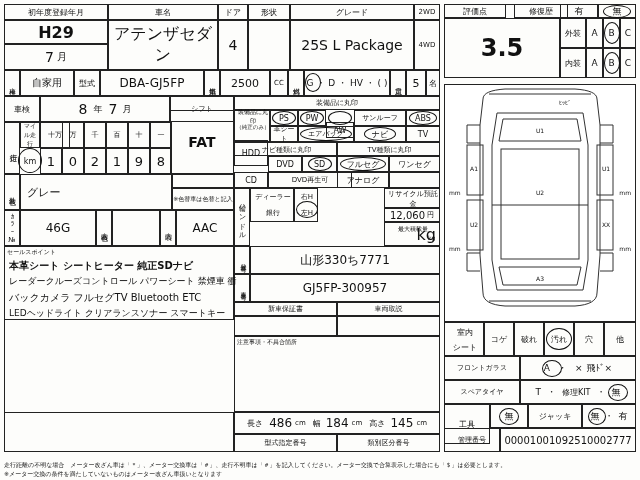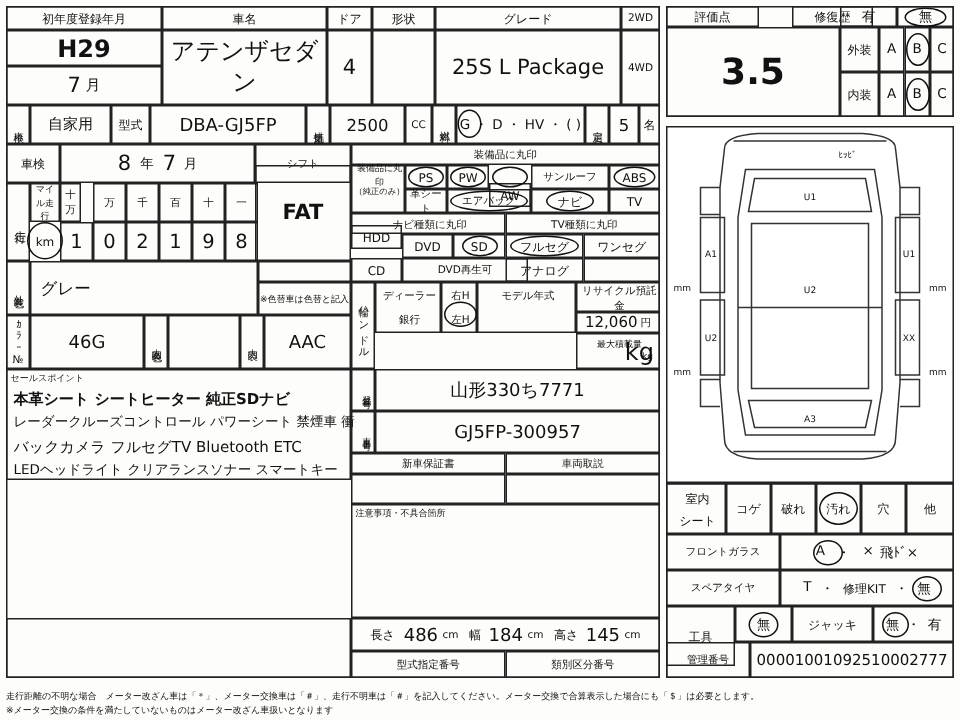--- a/index.html
+++ b/index.html
@@ -80,21 +80,21 @@
     <span class="f14">8</span>
     <span class="f9" style="margin:0 6px;">年</span>
     <span class="f14">7</span>
     <span class="f9" style="margin-left:5px;">月</span>
   </div>
   <div class="bx c f7" style="left:170px;top:96px;width:64px;height:26px;">シフト</div>
 
   <div class="bx c f8 vert" style="left:4px;top:122px;width:16px;height:52px;">走行</div>
   <div class="bx c f6" style="left:20px;top:122px;width:20px;height:26px;">マイル走行</div>
 
-  <div class="bx c f7" style="left:40px;top:122px;width:14px;height:26px;">十万</div>
+  <div class="bx c f7" style="left:40px;top:122px;width:30px;height:26px;">十万</div>
   <div class="bx c f7" style="left:62px;top:122px;width:22px;height:26px;">万</div>
   <div class="bx c f7" style="left:84px;top:122px;width:22px;height:26px;">千</div>
   <div class="bx c f7" style="left:106px;top:122px;width:22px;height:26px;">百</div>
   <div class="bx c f7" style="left:128px;top:122px;width:22px;height:26px;">十</div>
   <div class="bx c f7" style="left:150px;top:122px;width:22px;height:26px;">一</div>
 
   <div class="bx c f13" style="left:40px;top:148px;width:22px;height:26px;">1</div>
   <div class="bx c f13" style="left:62px;top:148px;width:22px;height:26px;">0</div>
   <div class="bx c f13" style="left:84px;top:148px;width:22px;height:26px;">2</div>
   <div class="bx c f13" style="left:106px;top:148px;width:22px;height:26px;">1</div>
@@ -129,21 +129,21 @@
   <div class="ov" style="left:300px;top:127px;width:52px;height:14px;"></div>
   <div class="ov" style="left:364px;top:127px;width:32px;height:14px;"></div>
 
   <div class="bx" style="left:234px;top:142px;width:103px;height:14px;">
     <div class="lbl c f7" style="left:0;top:1px;width:103px;height:12px;">ナビ種類に丸印</div>
   </div>
   <div class="bx" style="left:337px;top:142px;width:103px;height:14px;">
     <div class="lbl c f7" style="left:0;top:1px;width:103px;height:12px;">TV種類に丸印</div>
   </div>
 
-  <div class="bx c f8" style="left:234px;top:150px;width:34px;height:16px;text-align:center;">HDD</div>
+  <div class="bx c f8" style="left:234px;top:140px;width:34px;height:26px;text-align:center;">HDD</div>
   <div class="bx c f8" style="left:268px;top:156px;width:34px;height:16px;">DVD</div>
   <div class="bx c f8" style="left:302px;top:156px;width:35px;height:16px;">SD</div>
   <div class="bx c f8" style="left:234px;top:172px;width:34px;height:16px;">CD</div>
   <div class="bx c f7" style="left:268px;top:172px;width:84px;height:16px;">DVD再生可</div>
   <div class="ov" style="left:308px;top:157px;width:24px;height:14px;"></div>
 
   <div class="bx c f8" style="left:337px;top:156px;width:52px;height:16px;">フルセグ</div>
   <div class="bx c f8" style="left:389px;top:156px;width:51px;height:16px;">ワンセグ</div>
   <div class="bx c f8" style="left:337px;top:172px;width:52px;height:16px;">アナログ</div>
   <div class="bx c f8" style="left:389px;top:172px;width:51px;height:16px;"></div>
@@ -165,24 +165,20 @@
   <div class="bx" style="left:250px;top:188px;width:44px;height:34px;">
     <div class="lbl c f7" style="left:0;top:2px;width:44px;height:12px;">ディーラー</div>
     <div class="lbl c f7" style="left:0;top:18px;width:44px;height:12px;">銀行</div>
   </div>
   <div class="bx" style="left:294px;top:188px;width:24px;height:34px;">
     <div class="lbl c f7" style="left:0;top:2px;width:24px;height:12px;">右H</div>
     <div class="lbl c f7" style="left:0;top:18px;width:24px;height:12px;">左H</div>
   </div>
   <div class="ov" style="left:296px;top:201px;width:22px;height:17px;"></div>
 
-  <div class="bx" style="left:318px;top:188px;width:66px;height:34px;">
-    <div class="lbl c f7" style="left:0;top:2px;width:66px;height:12px;">モデル年式</div>
-    <div class="lbl c f10" style="left:0;top:16px;width:66px;height:16px;"></div>
-  </div>
   <div class="bx" style="left:384px;top:188px;width:56px;height:20px;">
     <div class="lbl c f7" style="left:0;top:4px;width:56px;height:12px;">リサイクル預託金</div>
   </div>
   <div class="bx c" style="left:384px;top:208px;width:56px;height:14px;">
     <span class="f10">12,060</span>
     <span class="f7" style="margin-left:2px;">円</span>
   </div>
 
   <div class="bx" style="left:384px;top:222px;width:56px;height:24px;">
     <div class="lbl c f6" style="left:0;top:1px;width:56px;height:10px;">最大積載量</div>
@@ -227,21 +223,21 @@
     <span class="f8" style="margin-left:7px;">高さ</span>
     <span class="f12" style="margin-left:5px;">145</span>
     <span class="f7" style="margin-left:3px;">cm</span>
   </div>
   <div class="bx c f7" style="left:234px;top:434px;width:103px;height:18px;">型式指定番号</div>
   <div class="bx c f7" style="left:337px;top:434px;width:103px;height:18px;">類別区分番号</div>
   <div class="bx" style="left:4px;top:412px;width:230px;height:40px;"></div>
 
   <div class="bx" style="left:444px;top:4px;width:192px;height:74px;"></div>
   <div class="bx c f8" style="left:444px;top:4px;width:62px;height:14px;">評価点</div>
-  <div class="bx c f8" style="left:528px;top:4px;width:54px;height:14px;">修復歴</div>
+  <div class="bx c f8" style="left:514px;top:4px;width:54px;height:14px;">修復歴</div>
   <div class="bx c f9" style="left:560px;top:4px;width:38px;height:14px;">有</div>
   <div class="bx c f9" style="left:598px;top:4px;width:38px;height:14px;">無</div>
   <div class="ov" style="left:603px;top:5px;width:28px;height:13px;"></div>
 
   <div class="bx c f24 b" style="left:444px;top:18px;width:116px;height:60px;">3.5</div>
 
   <div class="bx c f8" style="left:560px;top:18px;width:26px;height:30px;">外装</div>
   <div class="bx c f9" style="left:586px;top:18px;width:17px;height:30px;">A</div>
   <div class="bx c f9" style="left:603px;top:18px;width:17px;height:30px;">B</div>
   <div class="bx c f9" style="left:620px;top:18px;width:16px;height:30px;">C</div>

